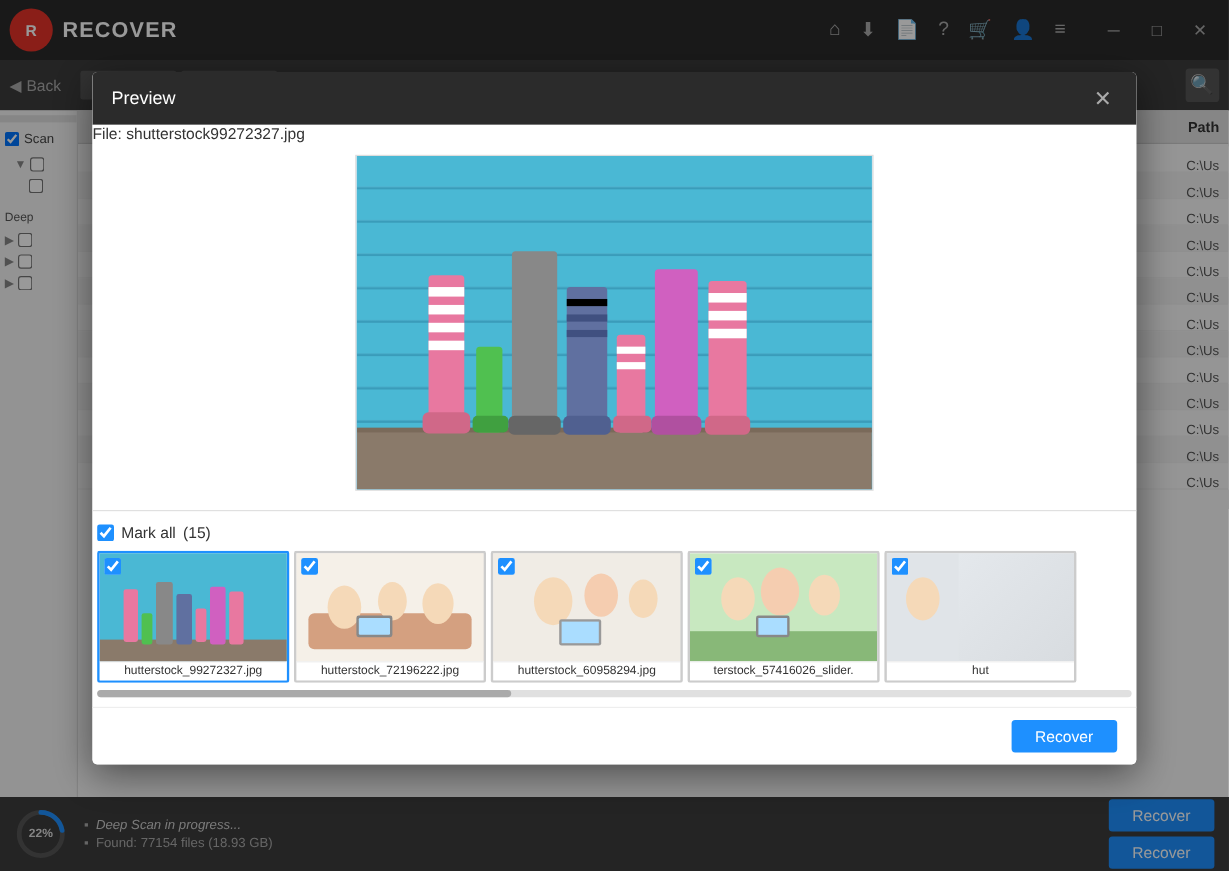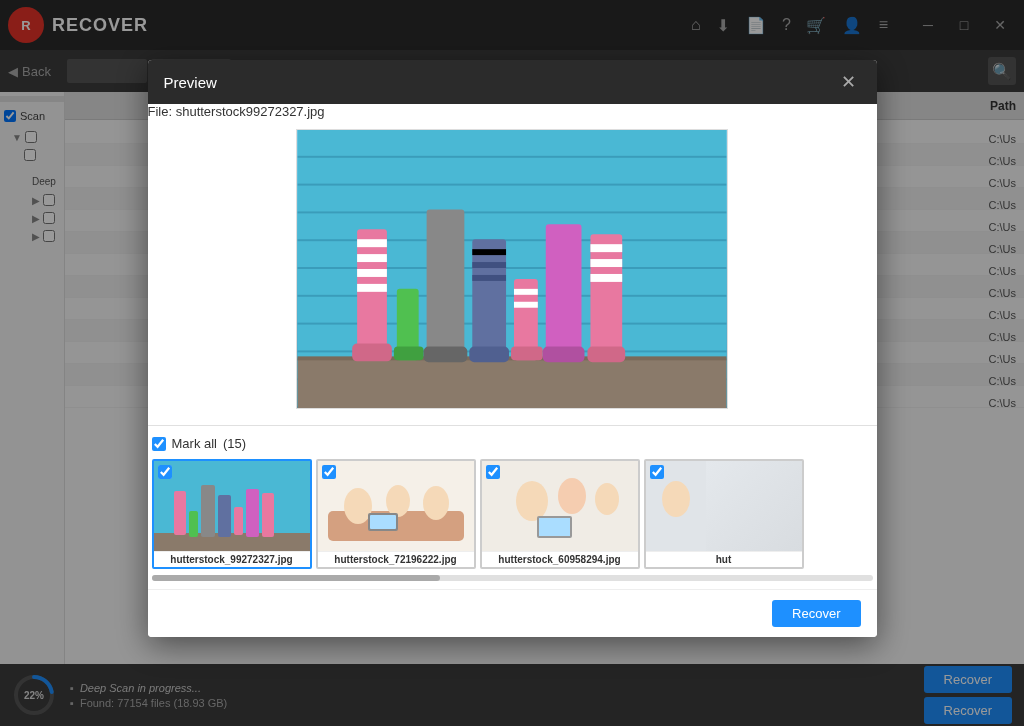--- a/index.html
+++ b/index.html
@@ -197,21 +197,21 @@
       display: flex;
       align-items: flex-start;
       justify-content: center;
       padding-top: 60px;
       z-index: 100;
     }
 
     
     .preview-modal {
       background: white;
-      width: 729px;
+      width: 870px;
       border-radius: 4px;
       box-shadow: 0 8px 32px rgba(0,0,0,0.5);
       overflow: hidden;
       display: flex;
       flex-direction: column;
     }
 
     .modal-header {
       background: #2b2b2b;
       color: white;
@@ -321,21 +321,20 @@
     .thumb-label {
       font-size: 10px;
       color: #333;
       padding: 2px 4px;
       text-align: center;
       white-space: nowrap;
       overflow: hidden;
       text-overflow: ellipsis;
       background: white;
       border-top: 1px solid #eee;
-      font-weight: bold;
     }
 
     
     .boots-svg {
       width: 100%;
       height: 100%;
     }
 
     
     .thumb-boots {
@@ -451,21 +450,21 @@
     </div>
     <div style="padding-left:12px; margin-top:2px;">
       <div style="display:flex; align-items:center; gap:3px; height:18px;">
         <span style="color:#888; font-size:10px;">▼</span>
         <input type="checkbox" class="sidebar-checkbox" style="">
       </div>
       <div style="display:flex; align-items:center; gap:3px; height:18px; padding-left:12px;">
         <input type="checkbox" class="sidebar-checkbox" style="">
       </div>
     </div>
-    <div style="margin-top:8px;padding-left:28px;">
+    <div style="margin-top:8px;">
       <div class="deep-scan-label">Deep</div>
       <div style="display:flex; align-items:center; gap:3px; height:18px; padding-left:4px;">
         <span style="color:#888; font-size:10px;">▶</span>
         <input type="checkbox" class="sidebar-checkbox" style="">
       </div>
       <div style="display:flex; align-items:center; gap:3px; height:18px; padding-left:4px;">
         <span style="color:#888; font-size:10px;">▶</span>
         <input type="checkbox" class="sidebar-checkbox" style="">
       </div>
       <div style="display:flex; align-items:center; gap:3px; height:18px; padding-left:4px;">
@@ -643,20 +642,35 @@
                 <ellipse cx="50" cy="40" rx="16" ry="20" fill="#f5d9b8"></ellipse>
                 <ellipse cx="90" cy="35" rx="14" ry="18" fill="#f5cdb0"></ellipse>
                 <ellipse cx="125" cy="38" rx="12" ry="16" fill="#f5d9b8"></ellipse>
                 <rect x="55" y="55" width="35" height="22" rx="2" fill="#999"></rect>
                 <rect x="57" y="57" width="31" height="18" fill="#aaddff"></rect>
               </svg>
             </div>
             <div class="thumb-label">hutterstock_60958294.jpg</div>
           </div>
 
+          <div class="thumb-item">
+            <input type="checkbox" class="thumb-checkbox" checked="" style="">
+            <div class="thumb-family3">
+              <svg width="156" height="90" viewBox="0 0 156 90">
+                <rect width="156" height="90" fill="#c8e8c0"></rect>
+                <rect y="65" width="156" height="25" fill="#88b878"></rect>
+                <ellipse cx="40" cy="38" rx="14" ry="18" fill="#f5d9b8"></ellipse>
+                <ellipse cx="75" cy="32" rx="16" ry="20" fill="#f5cdb0"></ellipse>
+                <ellipse cx="112" cy="35" rx="13" ry="17" fill="#f5d9b8"></ellipse>
+                <rect x="55" y="52" width="28" height="18" rx="2" fill="#888"></rect>
+                <rect x="57" y="54" width="24" height="14" fill="#aaddff"></rect>
+              </svg>
+            </div>
+            <div class="thumb-label">terstock_57416026_slider.</div>
+          </div>
 
 
           <div class="thumb-item">
             <input type="checkbox" class="thumb-checkbox" checked="" style="">
             <div class="thumb-partial">
               <svg width="60" height="90" viewBox="0 0 60 90">
                 <rect width="60" height="90" fill="#e0e4e8"></rect>
                 <ellipse cx="30" cy="38" rx="14" ry="18" fill="#f5d9b8"></ellipse>
               </svg>
             </div>

